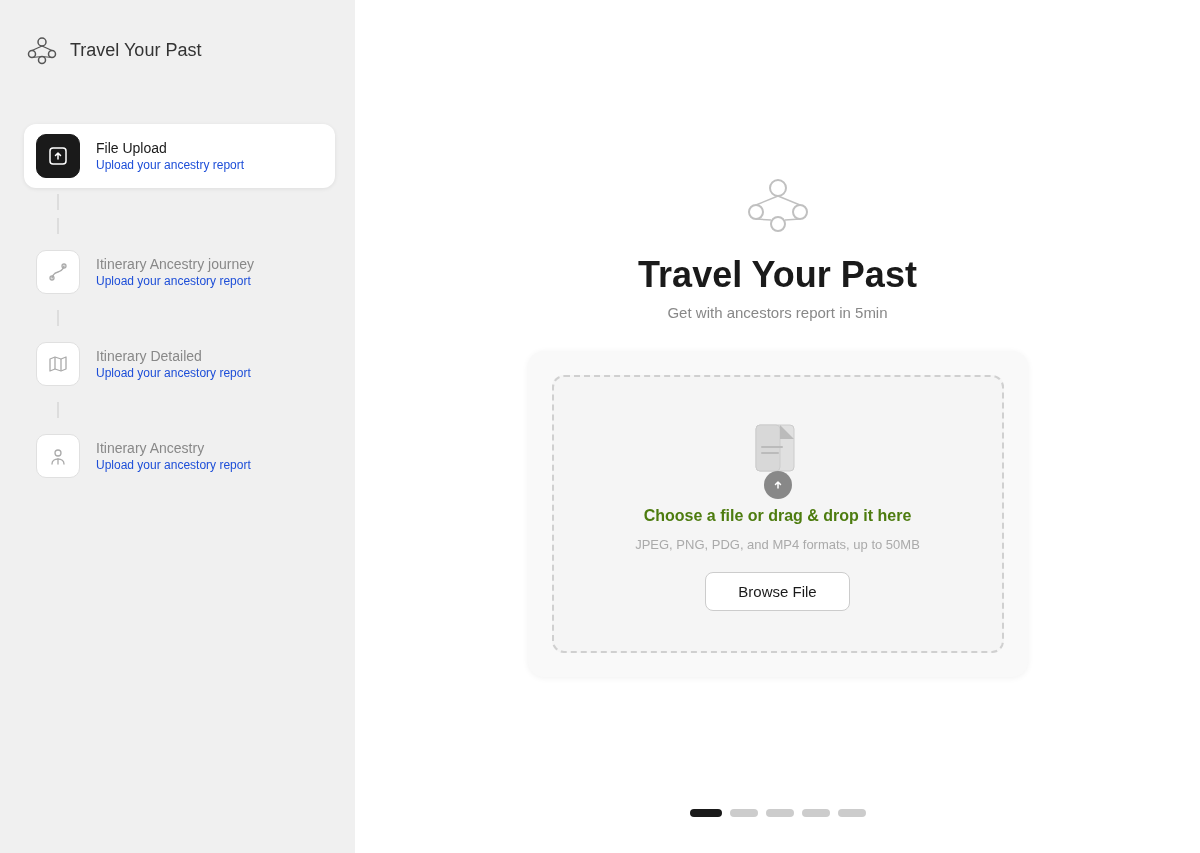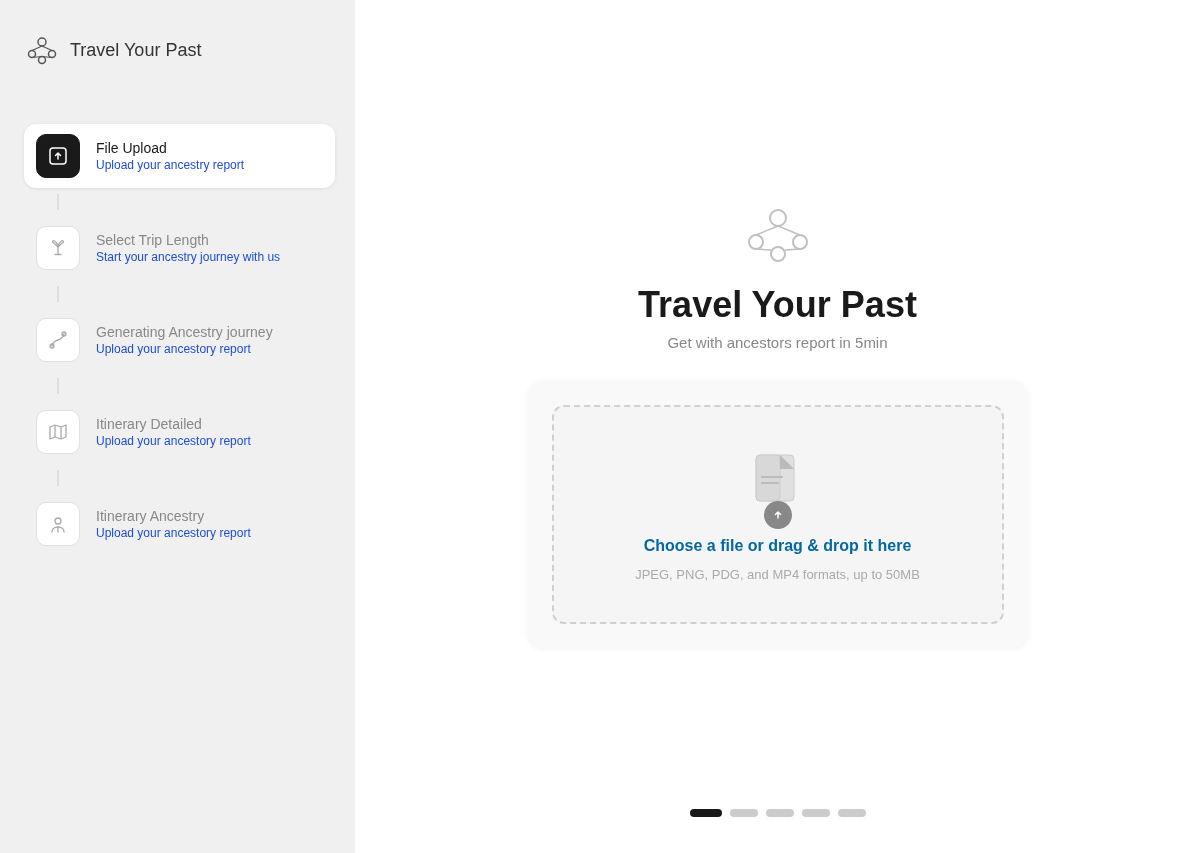--- a/index.html
+++ b/index.html
@@ -189,21 +189,21 @@
       border-radius: 50%;
       display: flex;
       align-items: center;
       justify-content: center;
       color: white;
     }
 
     .upload-label {
       font-size: 16px;
       font-weight: 600;
-      color: #0369a1;
+      color: #4d7c0f;
       text-align: center;
     }
 
     .upload-hint {
       font-size: 13px;
       color: #aaa;
       text-align: center;
     }
 
     .browse-btn {
@@ -274,46 +274,33 @@
         </svg>
       </div>
       <div class="sidebar-item-text">
         <span class="sidebar-item-title">File Upload</span>
         <span class="sidebar-item-subtitle">Upload your ancestry report</span>
       </div>
     </div>
 
     <div class="sidebar-connector"></div>
 
-    <div class="sidebar-item">
-      <div class="sidebar-item-icon">
-        <svg width="22" height="22" viewBox="0 0 22 22" fill="none">
-          <path d="M11 17V10M11 10C11 10 8 7 6 5.5C5 4.8 6 3 7.5 4C9 5 11 8 11 10Z" stroke="#aaa" stroke-width="1.3" fill="none" stroke-linecap="round"></path>
-          <path d="M11 10C11 10 14 7 16 5.5C17 4.8 16 3 14.5 4C13 5 11 8 11 10Z" stroke="#aaa" stroke-width="1.3" fill="none" stroke-linecap="round"></path>
-          <path d="M8 17.5H14" stroke="#aaa" stroke-width="1.3" stroke-linecap="round"></path>
-        </svg>
-      </div>
-      <div class="sidebar-item-text">
-        <span class="sidebar-item-title">Select Trip Length</span>
-        <span class="sidebar-item-subtitle">Start your ancestry journey with us</span>
-      </div>
-    </div>
 
     <div class="sidebar-connector"></div>
 
     <div class="sidebar-item">
       <div class="sidebar-item-icon">
         <svg width="22" height="22" viewBox="0 0 22 22" fill="none">
           <path d="M5 17C5 17 6 12 11 11C16 10 17 5 17 5" stroke="#aaa" stroke-width="1.5" stroke-linecap="round" fill="none"></path>
           <circle cx="5" cy="17" r="2" stroke="#aaa" stroke-width="1.3" fill="none"></circle>
           <circle cx="17" cy="5" r="2" stroke="#aaa" stroke-width="1.3" fill="none"></circle>
         </svg>
       </div>
       <div class="sidebar-item-text">
-        <span class="sidebar-item-title">Generating Ancestry journey</span>
+        <span class="sidebar-item-title">Itinerary Ancestry journey</span>
         <span class="sidebar-item-subtitle">Upload your ancestory report</span>
       </div>
     </div>
 
     <div class="sidebar-connector"></div>
 
     <div class="sidebar-item">
       <div class="sidebar-item-icon">
         <svg width="22" height="22" viewBox="0 0 22 22" fill="none">
           <path d="M3 6L8 4L14 6L19 4V16L14 18L8 16L3 18V6Z" stroke="#aaa" stroke-width="1.3" stroke-linejoin="round" fill="none"></path>
@@ -380,20 +367,23 @@
           </svg>
           <div class="upload-arrow-badge">
             <svg width="14" height="14" viewBox="0 0 14 14" fill="none">
               <path d="M7 10V4M7 4L4.5 6.5M7 4L9.5 6.5" stroke="white" stroke-width="1.5" stroke-linecap="round" stroke-linejoin="round"></path>
             </svg>
           </div>
         </div>
 
         <span class="upload-label">Choose a file or drag &amp; drop it here</span>
         <span class="upload-hint">JPEG, PNG, PDG, and MP4 formats, up to 50MB</span>
+        <button class="browse-btn">
+          <span>Browse File</span>
+        </button>
       </div>
     </div>
   </div>
 
   <div class="pagination">
     <div class="dot active"></div>
     <div class="dot"></div>
     <div class="dot"></div>
     <div class="dot"></div>
     <div class="dot"></div>

